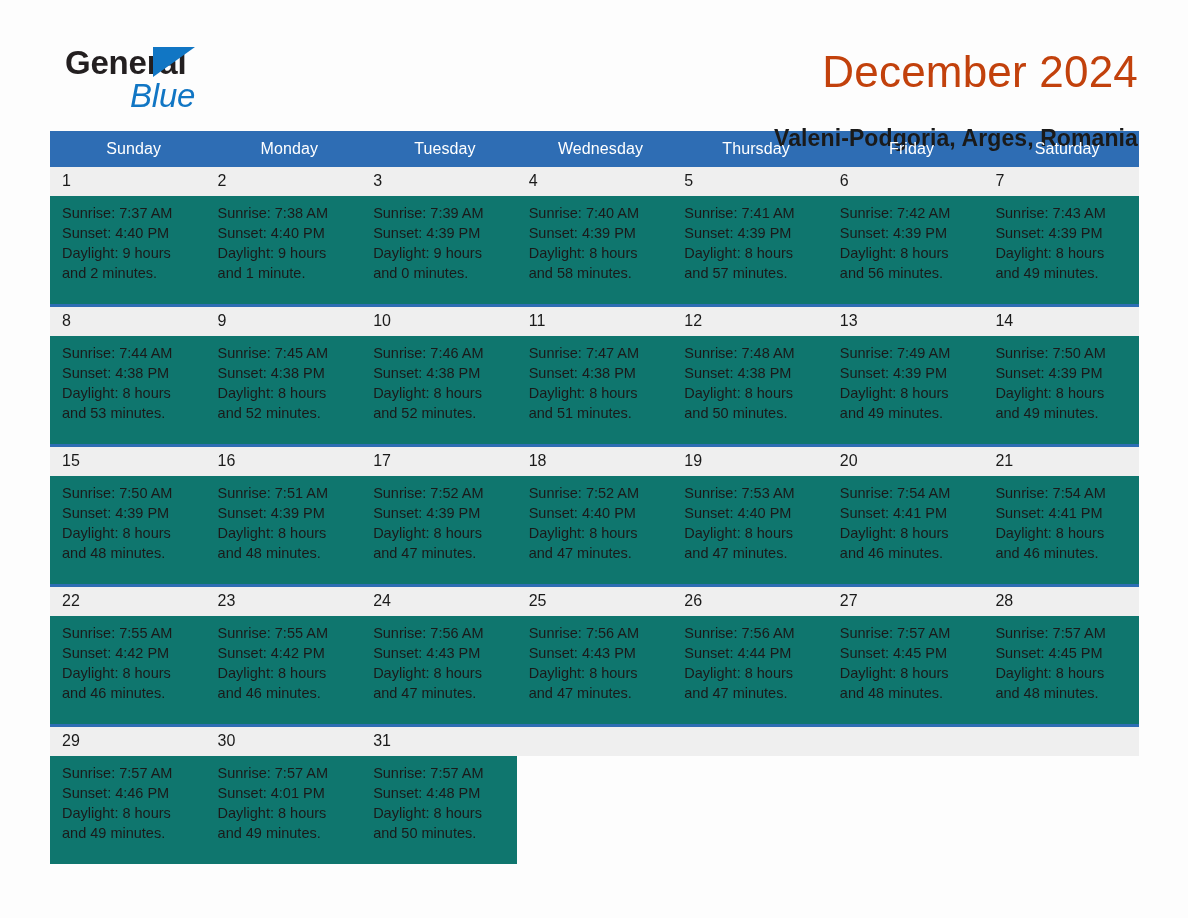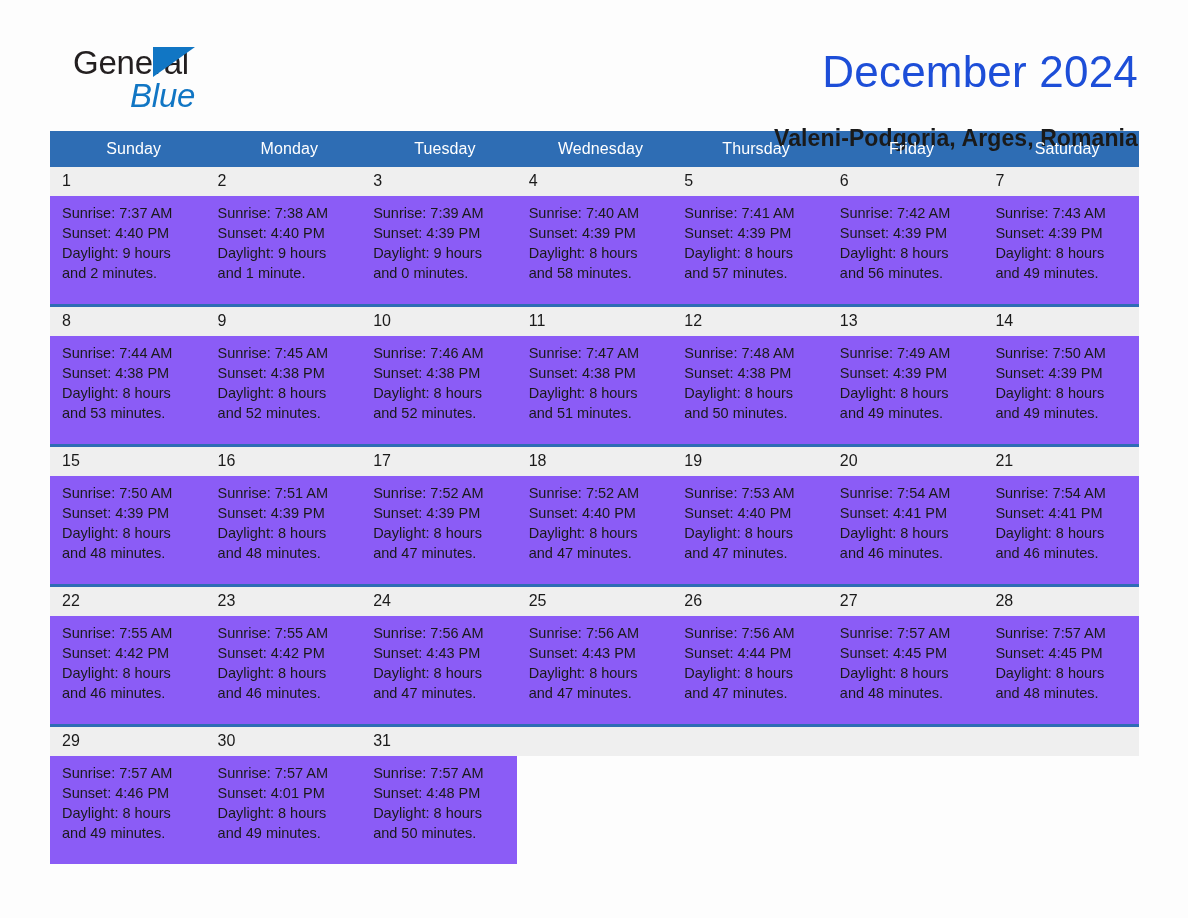--- a/index.html
+++ b/index.html
@@ -28,27 +28,27 @@
   }
 
   .brand {
     position: relative;
     width: 300px;
     height: 70px;
     flex: 0 0 auto;
   }
   .brand-general {
     position: absolute;
-    left: 16px;
+    left: 8px;
     top: 0;
     font-size: 33px;
     line-height: 38px;
     color: #231f20;
     letter-spacing: -0.2px;
-    font-weight: 400;
+    font-weight: 700;
   }
   .brand-triangle {
     position: absolute;
     left: 96px;
     top: 3px;
     width: 0;
     height: 0;
     border-left: 42px solid #1176c4;
     border-bottom: 30px solid transparent;
   }
@@ -66,21 +66,21 @@
 
   .title-block {
     text-align: right;
     flex: 1 1 auto;
     padding-top: 2px;
   }
   .cal-title {
     font-size: 44px;
     line-height: 52px;
     font-weight: 400;
-    color: #1d4ed8;
+    color: #c2410c;
     letter-spacing: 0.2px;
   }
   .cal-subtitle {
     font-size: 23px;
     line-height: 30px;
     font-weight: 700;
     color: #1a1a1a;
     margin-top: 25px;
     letter-spacing: 0.1px;
   }
@@ -113,21 +113,21 @@
     padding: 5px 0 6px 12px;
     height: 18px;
     vertical-align: top;
   }
   .daynum-row.first td {
     border-top: none;
   }
   .daynum-row td.empty { background: #efefef; }
 
   .detail-row td {
-    background: #8b5cf6;
+    background: #0f766e;
     padding: 7px 0 13px 12px;
     vertical-align: top;
     font-size: 14.5px;
     line-height: 20px;
     color: #1a1a1a;
     height: 88px;
   }
   .detail-row td.empty { background: #fdfdfd; }
   .detail-line { white-space: nowrap; }
 </style>

